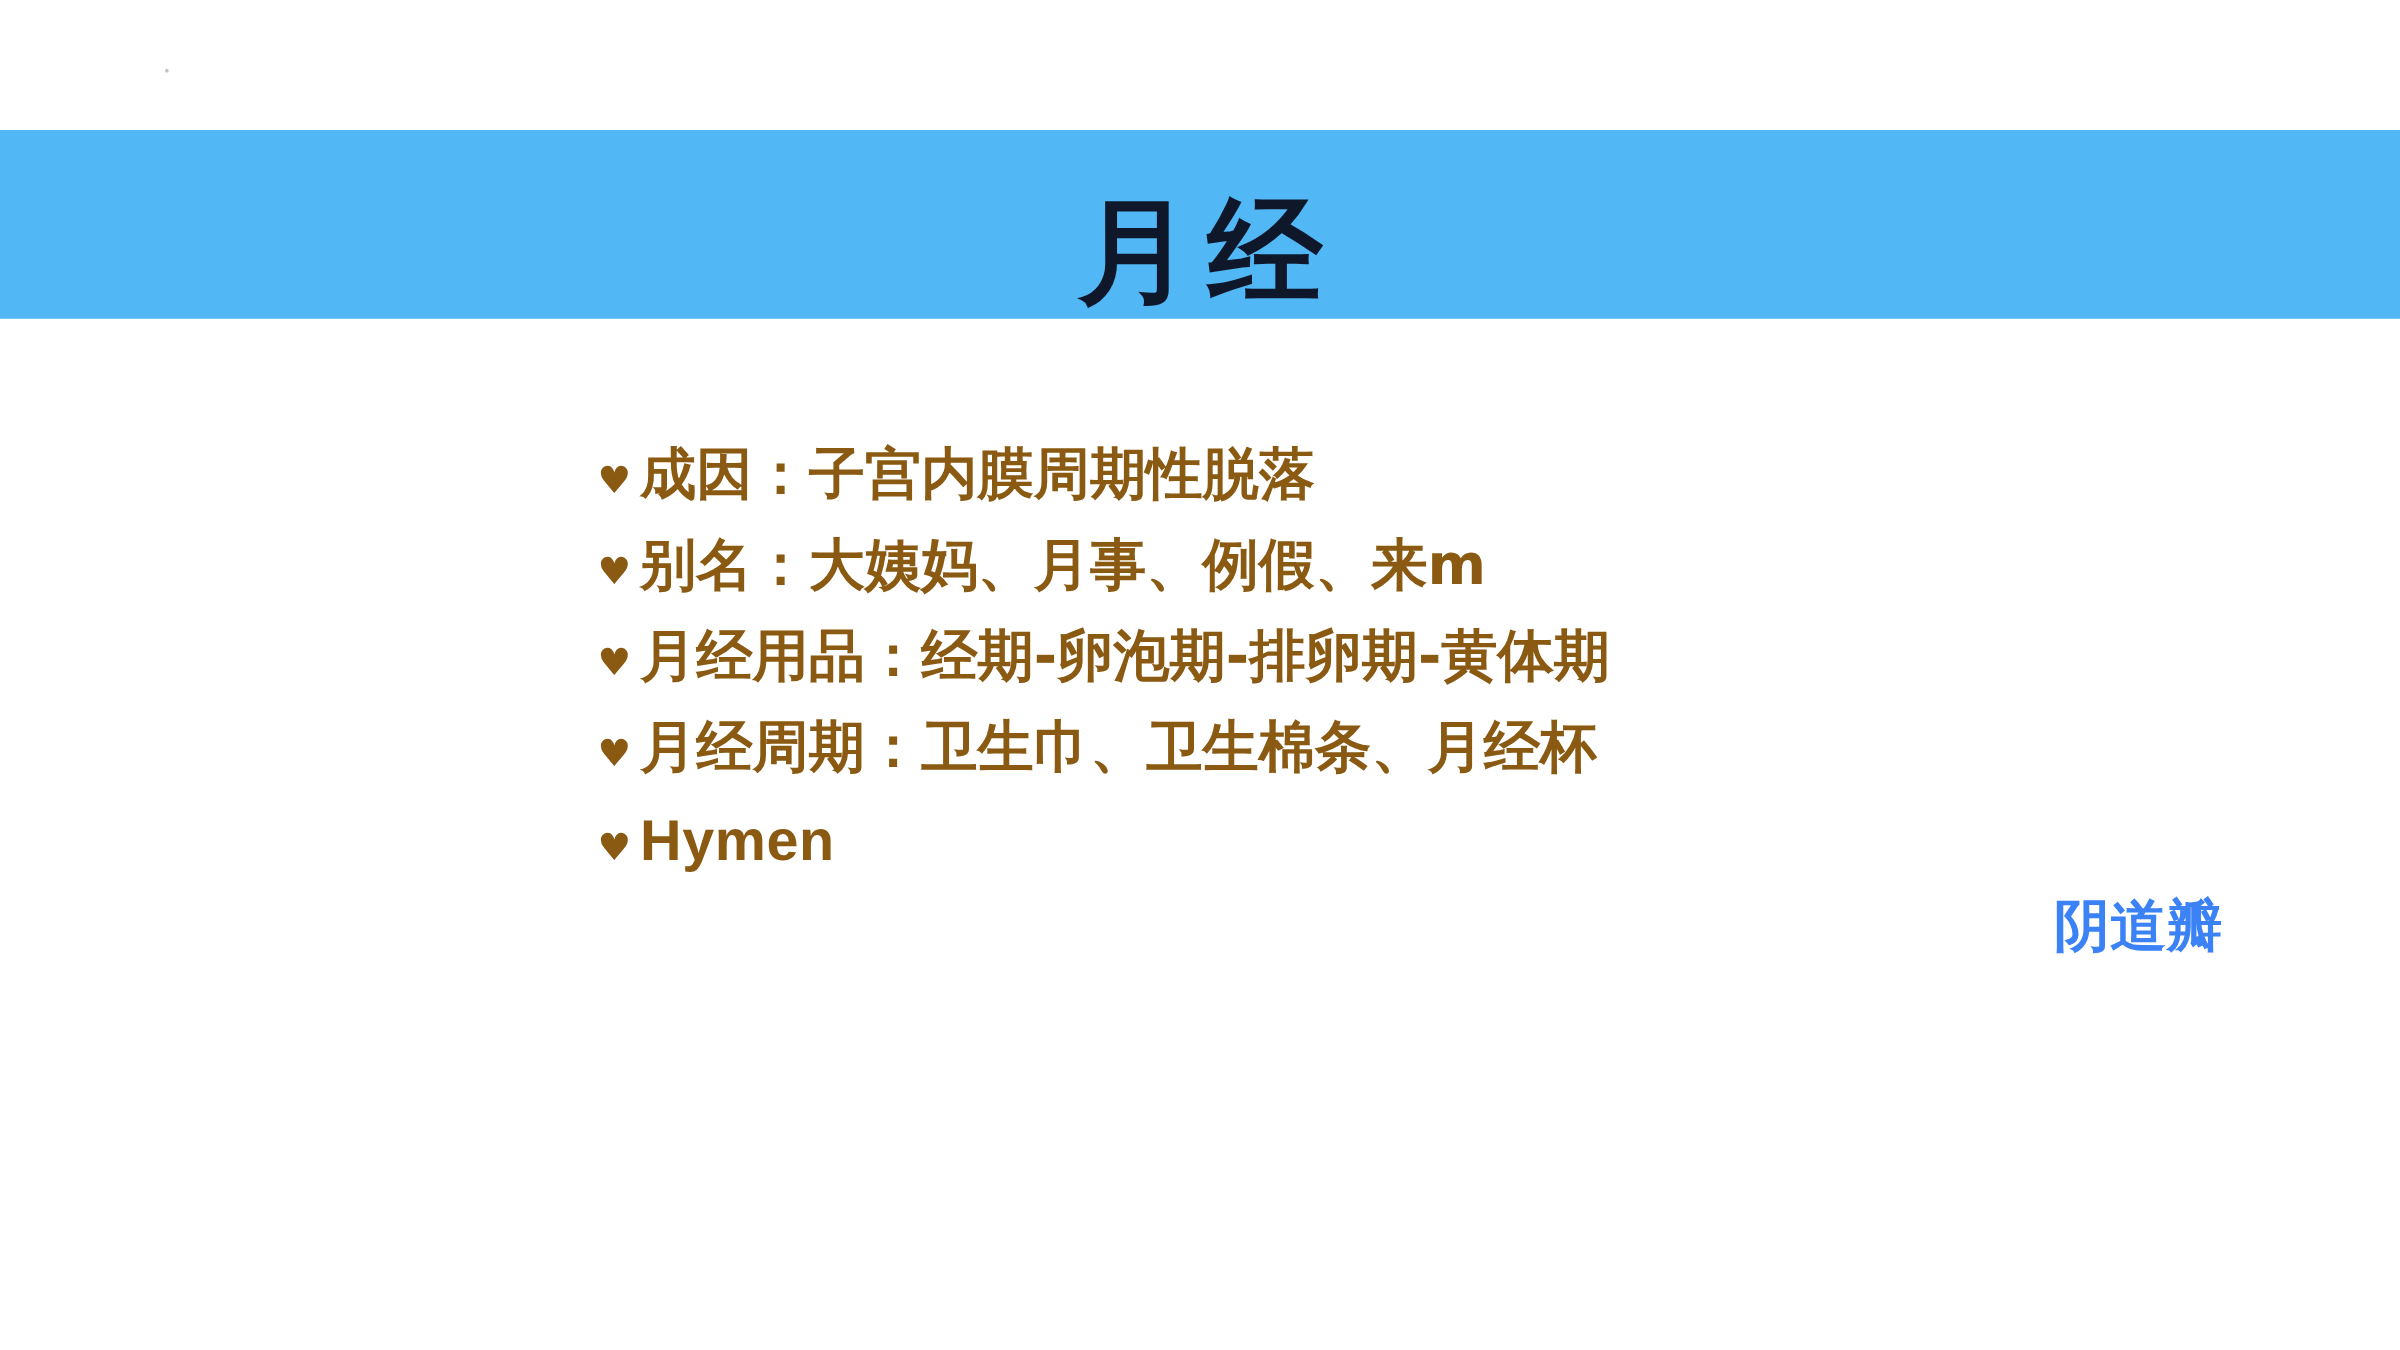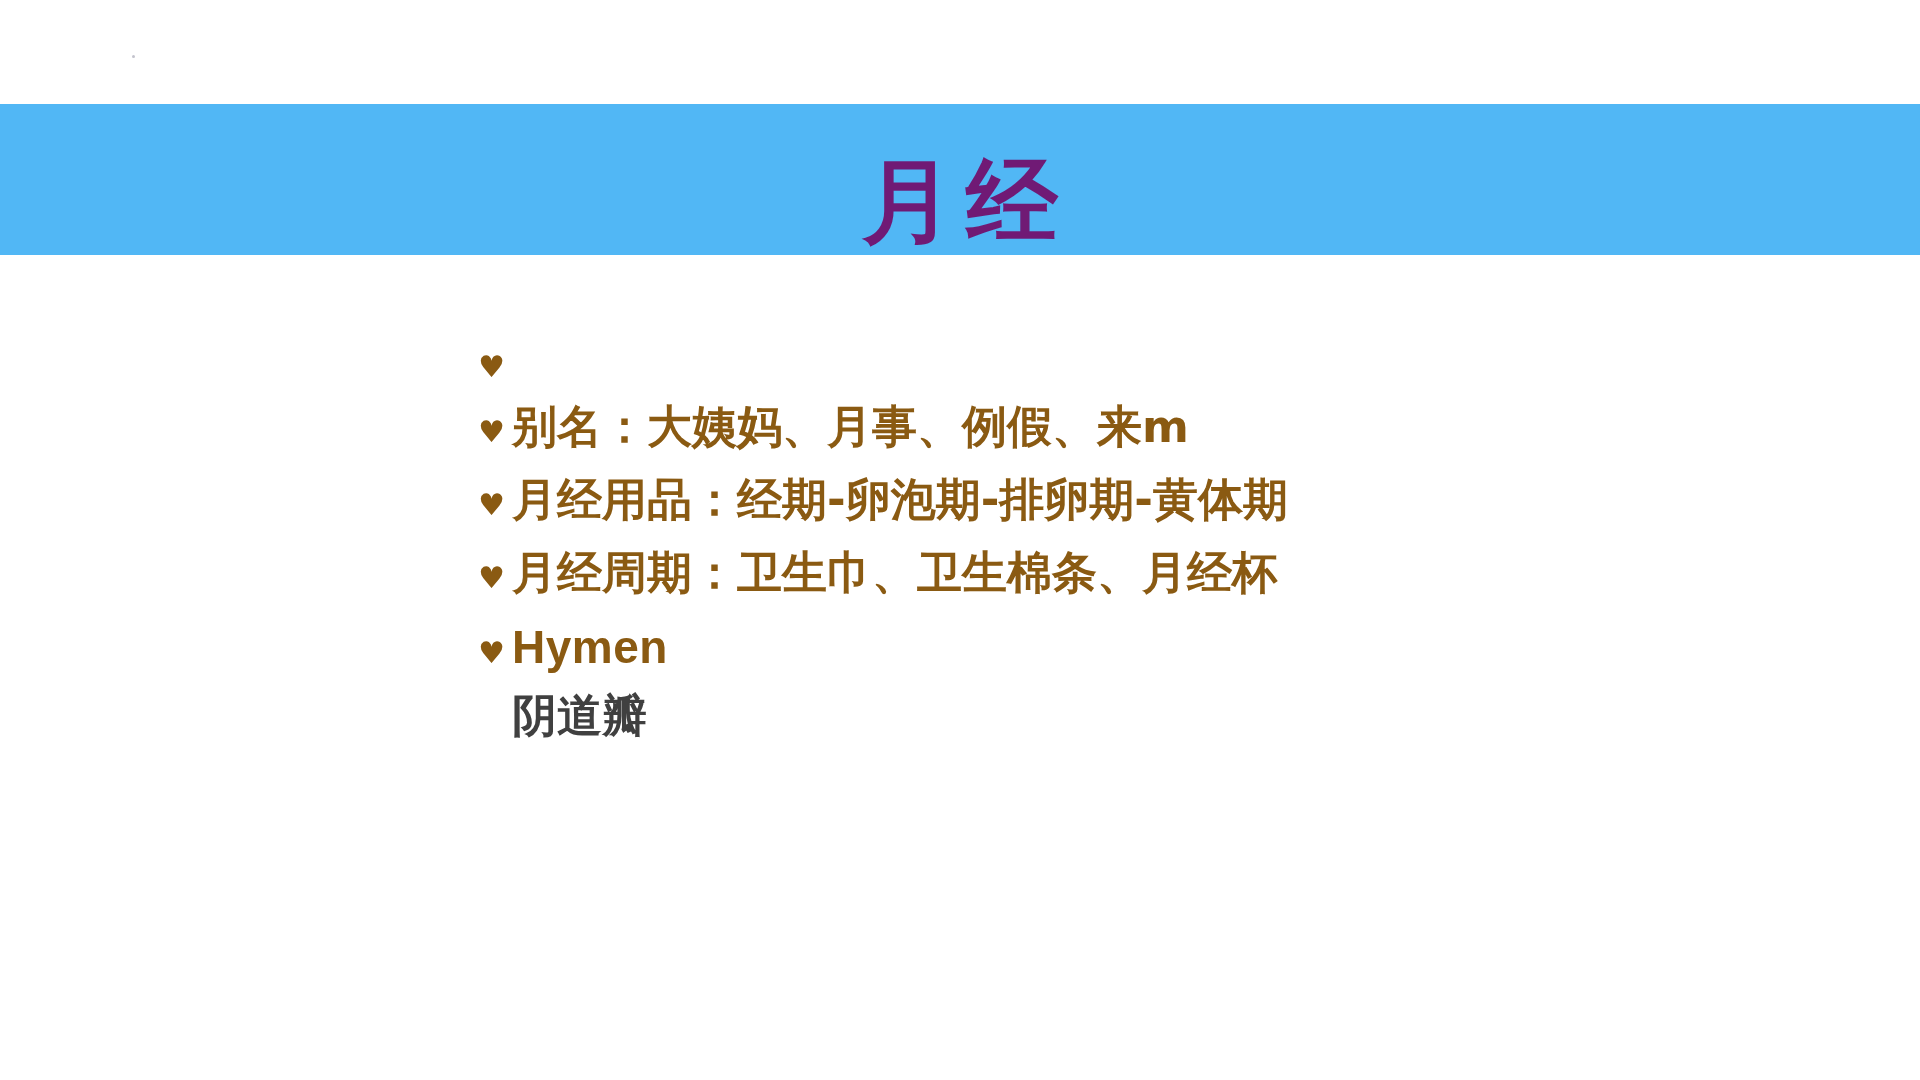--- a/index.html
+++ b/index.html
@@ -33,21 +33,21 @@
     left: 0;
     top: 104px;
     width: 1920px;
     height: 151px;
     background: #51b7f5;
     display: flex;
     align-items: center;
     justify-content: center;
   }
   .title-text {
-    color: #701a75;
+    color: #0f172a;
     font-size: 92px;
     font-weight: bold;
     letter-spacing: 12px;
     line-height: 1;
     text-indent: 12px;
     white-space: nowrap;
     font-family: "DejaVu Sans", "Liberation Sans", sans-serif;
     margin-top: 44px;
   }
 
@@ -80,43 +80,45 @@
     letter-spacing: 0px;
     font-family: "DejaVu Sans", "Liberation Sans", sans-serif;
   }
   .bullet-text.latin {
     font-family: "Liberation Sans", "DejaVu Sans", sans-serif;
     font-size: 46px;
     letter-spacing: 0.5px;
     text-align: right;
   }
   .subline {
-    color: #404040;
+    color: #3b82f6;
     font-size: 45px;
     font-weight: bold;
     line-height: 1.22;
     margin-left: 34px;
     margin-top: -4px;
     white-space: nowrap;
     font-family: "DejaVu Sans", "Liberation Sans", sans-serif;
+    text-align: right;
   }
 </style>
 </head>
 <body>
 
 <div class="artifact-dot"></div>
 
 <div class="title-banner">
   <div class="title-text">月经</div>
 </div>
 
 <div class="content">
 
   <div class="bullet-row">
     <span class="bullet-marker">♥</span>
+    <span class="bullet-text">成因：子宫内膜周期性脱落</span>
   </div>
 
   <div class="bullet-row">
     <span class="bullet-marker">♥</span>
     <span class="bullet-text">别名：大姨妈、月事、例假、来m</span>
   </div>
 
   <div class="bullet-row">
     <span class="bullet-marker">♥</span>
     <span class="bullet-text">月经用品：经期-卵泡期-排卵期-黄体期</span>

